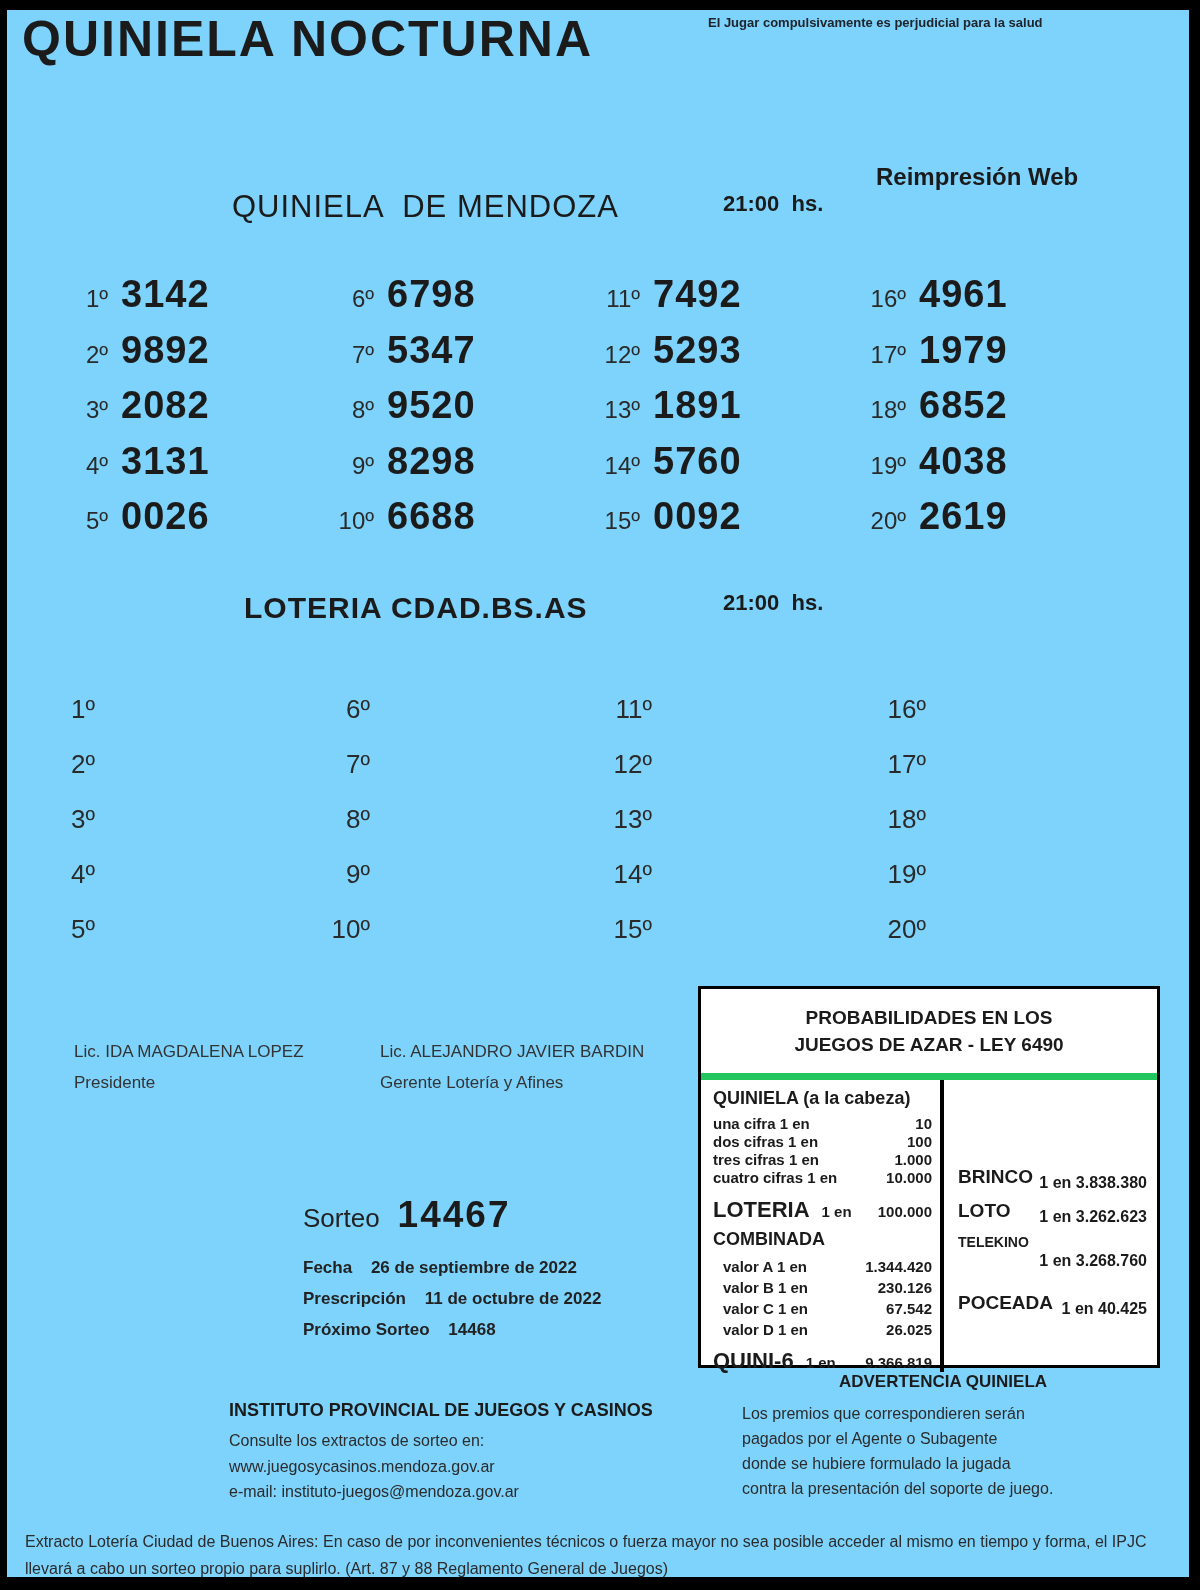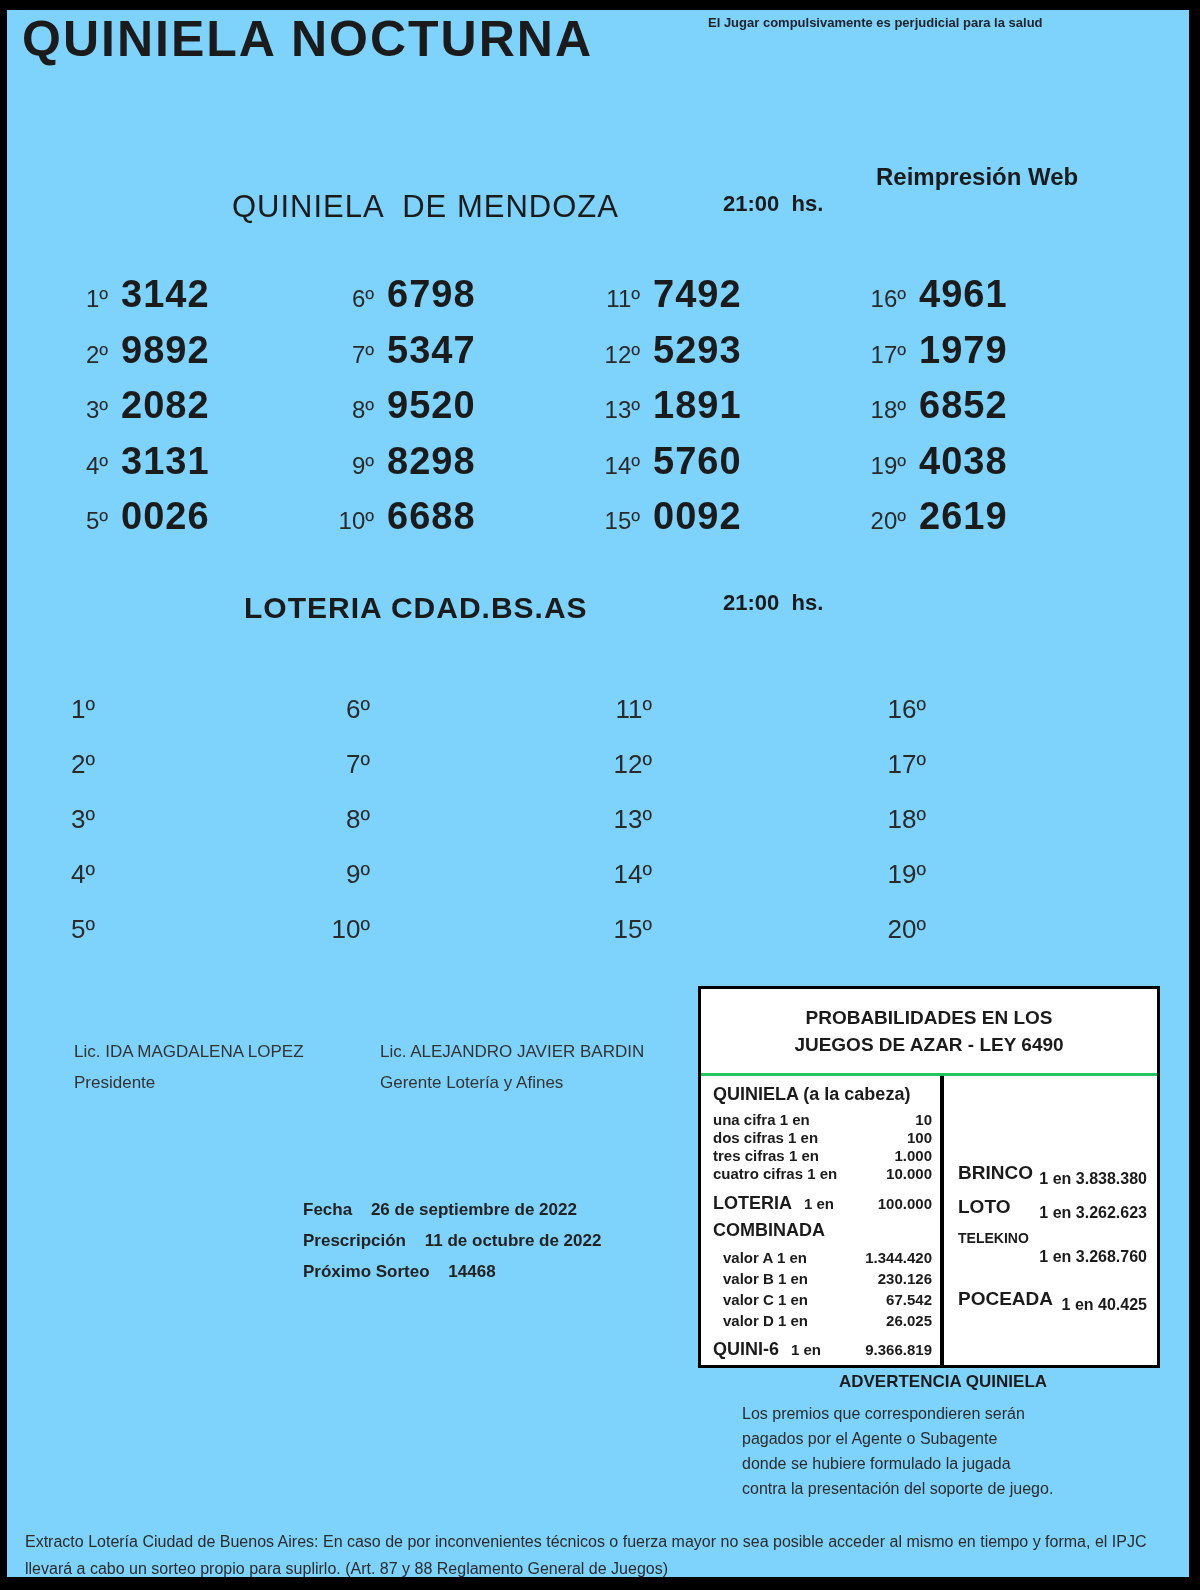--- a/index.html
+++ b/index.html
@@ -39,32 +39,32 @@
 
   .draw { position:absolute; left:303px; top:1194px; }
   .draw-main { display:flex; align-items:baseline; margin-bottom:16px; }
   .draw-main .lbl { font-size:26px; color:#222; }
   .draw-main .no { margin-left:18px; font-size:37px; font-weight:bold; letter-spacing:2px; }
   .draw-row { font-size:17px; font-weight:bold; color:#222; line-height:31px; }
   .draw-row .val { margin-left:14px; }
 
   .prob-box { position:absolute; left:698px; top:986px; width:462px; height:382px;
               border:3px solid #000; box-sizing:border-box; background:#fff; }
-  .prob-head { height:84px; border-bottom:3px solid #22c55e; display:flex; flex-direction:column;
+  .prob-head { height:84px; border-bottom:7px solid #22c55e; display:flex; flex-direction:column;
                justify-content:center; align-items:center; text-align:center;
                font-weight:bold; font-size:19px; line-height:27px; }
   .prob-body { display:flex; height:292px; }
   .prob-left { width:243px; border-right:4px solid #000; padding:8px 8px 4px 12px; box-sizing:border-box; }
   .prob-right { flex:1; padding:86px 10px 0 14px; box-sizing:border-box; }
   .p-h { font-size:18px; font-weight:bold; margin-bottom:6px; }
   .p-row { display:flex; font-size:15px; font-weight:bold; line-height:18px; }
   .p-row .v { margin-left:auto; }
   .p-row.indent { padding-left:10px; line-height:21px; }
   .p-game-row { display:flex; align-items:baseline; font-size:15px; font-weight:bold; }
-  .p-game-row .g { font-size:18px; }
+  .p-game-row .g { font-size:22px; }
   .p-game-row .mid { margin-left:12px; }
   .p-game-row .v { margin-left:auto; }
   .mt10 { margin-top:10px; } .mt8 { margin-top:8px; } .mt6 { margin-top:6px; }
   .r-row { display:flex; align-items:baseline; margin-bottom:12px; }
   .r-row .g { font-size:19px; font-weight:bold; }
   .r-row .v { margin-left:auto; font-size:16px; font-weight:bold; position:relative; top:5px; }
   .r-stack .v2 { text-align:right; font-size:16px; font-weight:bold; margin-top:2px; }
   .r-gap { margin-top:22px; }
 
   .advertencia { position:absolute; left:742px; top:1372px; width:402px; }
@@ -203,20 +203,24 @@
   <div class="sig sig1">
     <div class="name">Lic. IDA MAGDALENA LOPEZ</div>
     <div class="role">Presidente</div>
   </div>
   <div class="sig sig2">
     <div class="name">Lic. ALEJANDRO JAVIER BARDIN</div>
     <div class="role">Gerente Lotería y Afines</div>
   </div>
 
   <div class="draw">
+    <div class="draw-main">
+      <span class="lbl">Sorteo</span>
+      <span class="no">14467</span>
+    </div>
     <div class="draw-row">
       <span>Fecha</span>
       <span class="val">26 de septiembre de 2022</span>
     </div>
     <div class="draw-row">
       <span>Prescripción</span>
       <span class="val">11 de octubre de 2022</span>
     </div>
     <div class="draw-row">
       <span>Próximo Sorteo</span>
@@ -298,15 +302,21 @@
   </div>
 
   <div class="advertencia">
     <div class="adv-title">ADVERTENCIA QUINIELA</div>
     <div class="adv-line">Los premios que correspondieren serán</div>
     <div class="adv-line">pagados por el Agente o Subagente</div>
     <div class="adv-line">donde se hubiere formulado la jugada</div>
     <div class="adv-line">contra la presentación del soporte de juego.</div>
   </div>
 
+  <div class="instituto">
+    <div class="inst-name">INSTITUTO PROVINCIAL DE JUEGOS Y CASINOS</div>
+    <div class="inst-line">Consulte los extractos de sorteo en:</div>
+    <div class="inst-line">www.juegosycasinos.mendoza.gov.ar</div>
+    <div class="inst-line">e-mail:  instituto-juegos@mendoza.gov.ar</div>
+  </div>
 
   <div class="footer">Extracto Lotería Ciudad de Buenos Aires: En caso de por inconvenientes técnicos o fuerza mayor no sea posible acceder al mismo en tiempo y forma, el IPJC llevará a cabo un sorteo propio para suplirlo. (Art. 87 y 88 Reglamento General de Juegos)</div>
 </div>
 
 </body></html>

